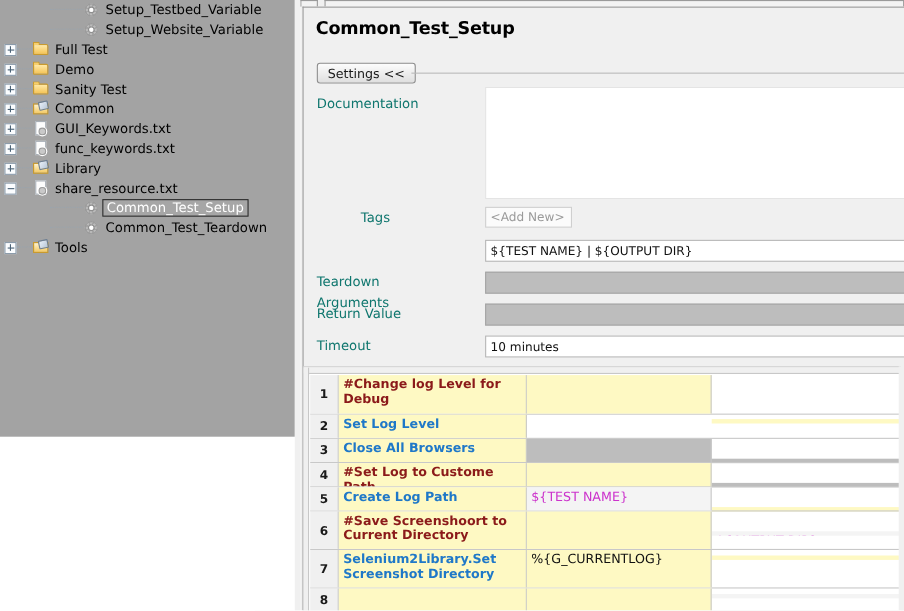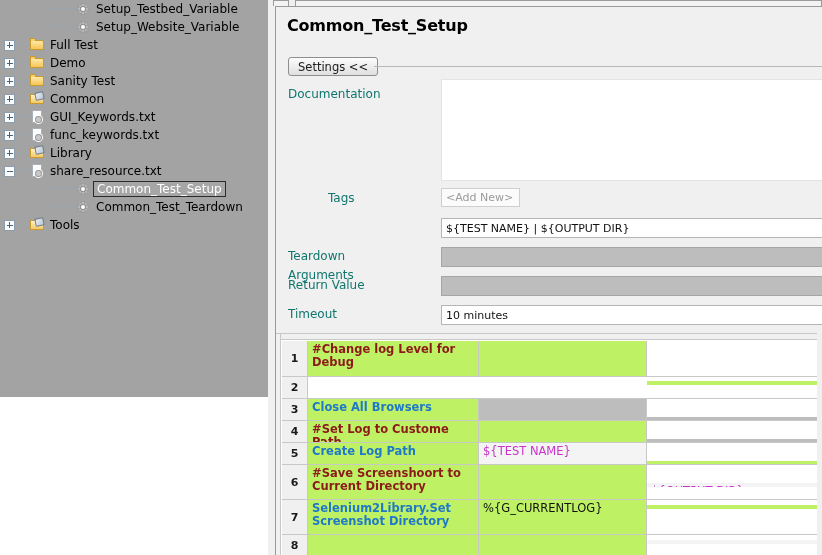--- a/index.html
+++ b/index.html
@@ -316,21 +316,21 @@
     padding: 2px 4px;
     font-size: 11.5px;
     line-height: 13px;
     overflow: hidden;
     white-space: pre-line;
   }
   .gc1 { flex: 0 0 171px; }
   .gc2 { flex: 0 0 168px; }
   .gc3 { flex: 1 1 auto; border-right: none; margin-top: 40px; }
 
-  .cell-white   { background: #bef264; }
+  .cell-white   { background: #fef9c3; }
   .cell-gray    { background: #bdbdbd; }
   .cell-faint   { background: #f4f4f4; }
 
   .t-keyword { color: #1f78c8; font-weight: bold; }
   .t-comment { color: #8b1a1a; font-weight: bold; }
   .t-var     { color: #cc33cc; }
   .t-plain   { color: #111111; }
 
   #vscroll {
     position: absolute; right: 0; top: 333px;
@@ -471,20 +471,21 @@
       <div id="grid-left-rail"></div>
       <div id="grid-rows">
           <div class="grow" style="top: 7px; height: 36px;">
             <div class="gnum">1</div>
             <div class="gcell gc1 cell-white t-comment">#Change log Level for Debug</div>
             <div class="gcell gc2 cell-white t-plain"></div>
             <div class="gcell gc3 cell-white t-plain"></div>
           </div>
           <div class="grow" style="top: 43px; height: 22px;">
             <div class="gnum">2</div>
+            <div class="gcell gc1 cell-white t-keyword">Set Log Level</div>
             <div class="gcell gc3 cell-gray t-plain"></div>
           </div>
           <div class="grow" style="top: 65px; height: 22px;">
             <div class="gnum">3</div>
             <div class="gcell gc1 cell-white t-keyword">Close All Browsers</div>
             <div class="gcell gc2 cell-gray t-plain"></div>
             <div class="gcell gc3 cell-gray t-plain"></div>
           </div>
           <div class="grow" style="top: 87px; height: 22px;">
             <div class="gnum">4</div>

